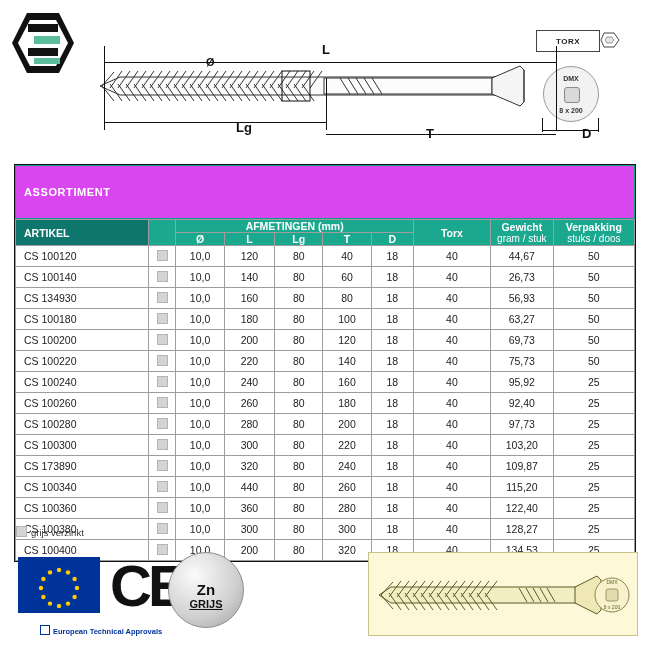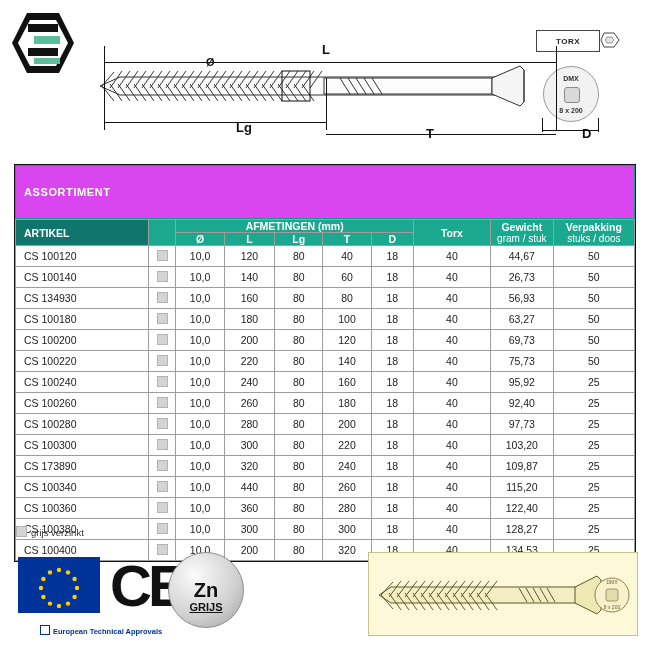--- a/index.html
+++ b/index.html
@@ -43,21 +43,21 @@
   
   .eu-flag{position:absolute;left:18px;top:557px;width:82px;height:56px;background:#003399;}
   .eu-cap{position:absolute;left:14px;top:625px;font-size:7.5px;color:#003399;font-weight:bold;padding-left:26px;}
   .eu-chk{display:inline-block;width:8px;height:8px;border:1px solid #003399;margin-right:3px;vertical-align:-1px;
     position:relative;background:#fff;}
   .ce{position:absolute;left:110px;top:552px;font-size:58px;font-weight:bold;letter-spacing:-4px;color:#111;
     font-family:Liberation Sans, sans-serif;}
   .zn{position:absolute;left:168px;top:552px;width:74px;height:74px;border-radius:50%;
     background:radial-gradient(circle at 35% 30%,#fbfbfb,#cfcfcf 60%,#9f9f9f);
     border:1px solid #8d8d8d;display:flex;flex-direction:column;align-items:center;justify-content:center;}
-  .zn b{font-size:20px;line-height:1;color:#111;margin-top:12px;}
+  .zn b{font-size:15px;line-height:1;color:#111;margin-top:12px;}
   .zn span{font-size:11px;font-weight:bold;color:#111;margin-top:1px;text-decoration:underline;}
   .yellowbox{position:absolute;left:368px;top:552px;width:268px;height:82px;background:#fdf8d8;border:1px solid #c9c08a;}
 </style>
 </head>
 <body>
 
 <div class="diagram">
 
   <svg class="logo" viewBox="0 0 66 66">
     <path d="M17 3 L49 3 L64 33 L49 63 L17 63 L2 33 Z" fill="#111"></path>

